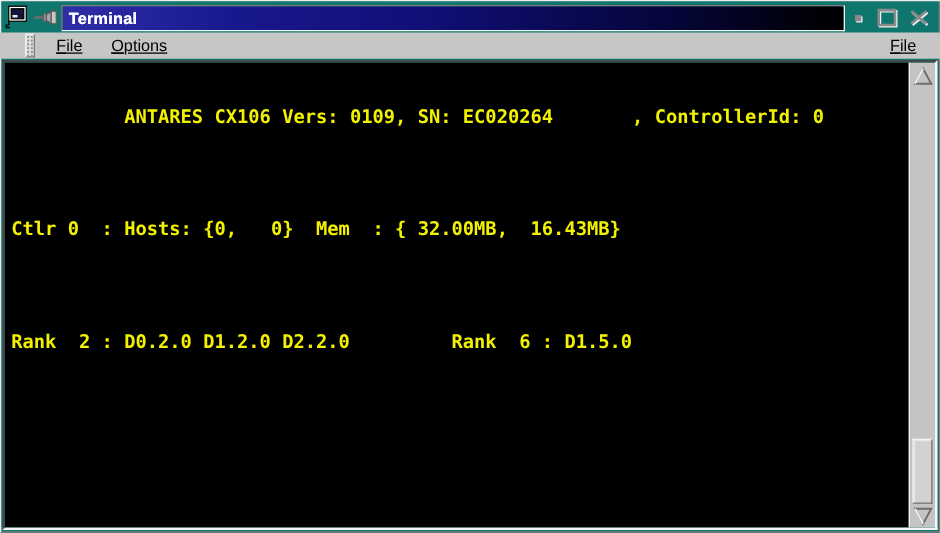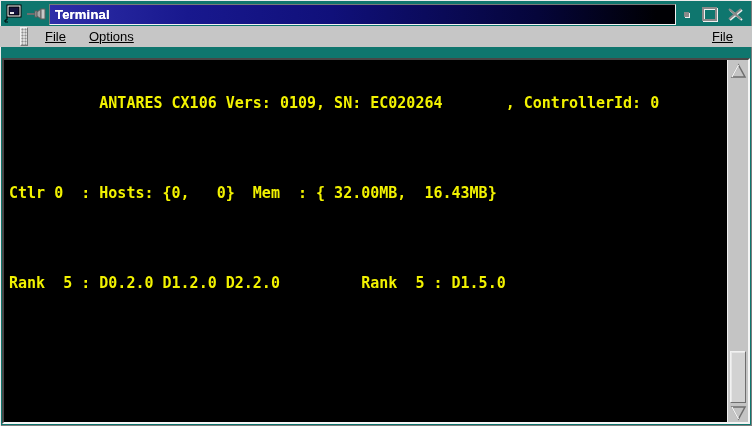--- a/index.html
+++ b/index.html
@@ -71,21 +71,21 @@
     display: inline-block;
     font-size: 13px; color: #000; line-height: 1;
     margin-right: 23px;
   }
   .menu-item::first-letter { text-decoration: underline; }
   .menu-item.help { margin-left: auto; margin-right: 19px; }
 
   
   .term-outer {
     flex: 1 1 auto;
-    margin: 11px 2px 2px 2px;
+    margin: 1px 2px 2px 2px;
     border: 2px solid;
     border-color: #474747 #f5f5f5 #f5f5f5 #474747;
     display: flex;
     overflow: hidden;
   }
   .term {
     flex: 1 1 auto;
     background: #000000;
     color: #f2f200;
     font-family: "DejaVu Sans Mono", monospace;
@@ -159,21 +159,21 @@
     <span class="menu-item">Options</span>
     <span class="menu-item help">File</span>
   </div>
 
   <div class="term-outer">
     <div class="term">
       <div class="trow">          ANTARES CX106 Vers: 0109, SN: EC020264       , ControllerId: 0</div>
       <div class="trow"></div>
       <div class="trow">Ctlr 0  : Hosts: {0,   0}  Mem  : { 32.00MB,  16.43MB}</div>
       <div class="trow"></div>
-      <div class="trow">Rank  5 : D0.2.0 D1.2.0 D2.2.0         Rank  5 : D1.5.0</div>
+      <div class="trow">Rank  2 : D0.2.0 D1.2.0 D2.2.0         Rank  6 : D1.5.0</div>
       <div class="trow"></div>
       
       
       
       
       
       
       
       
       

